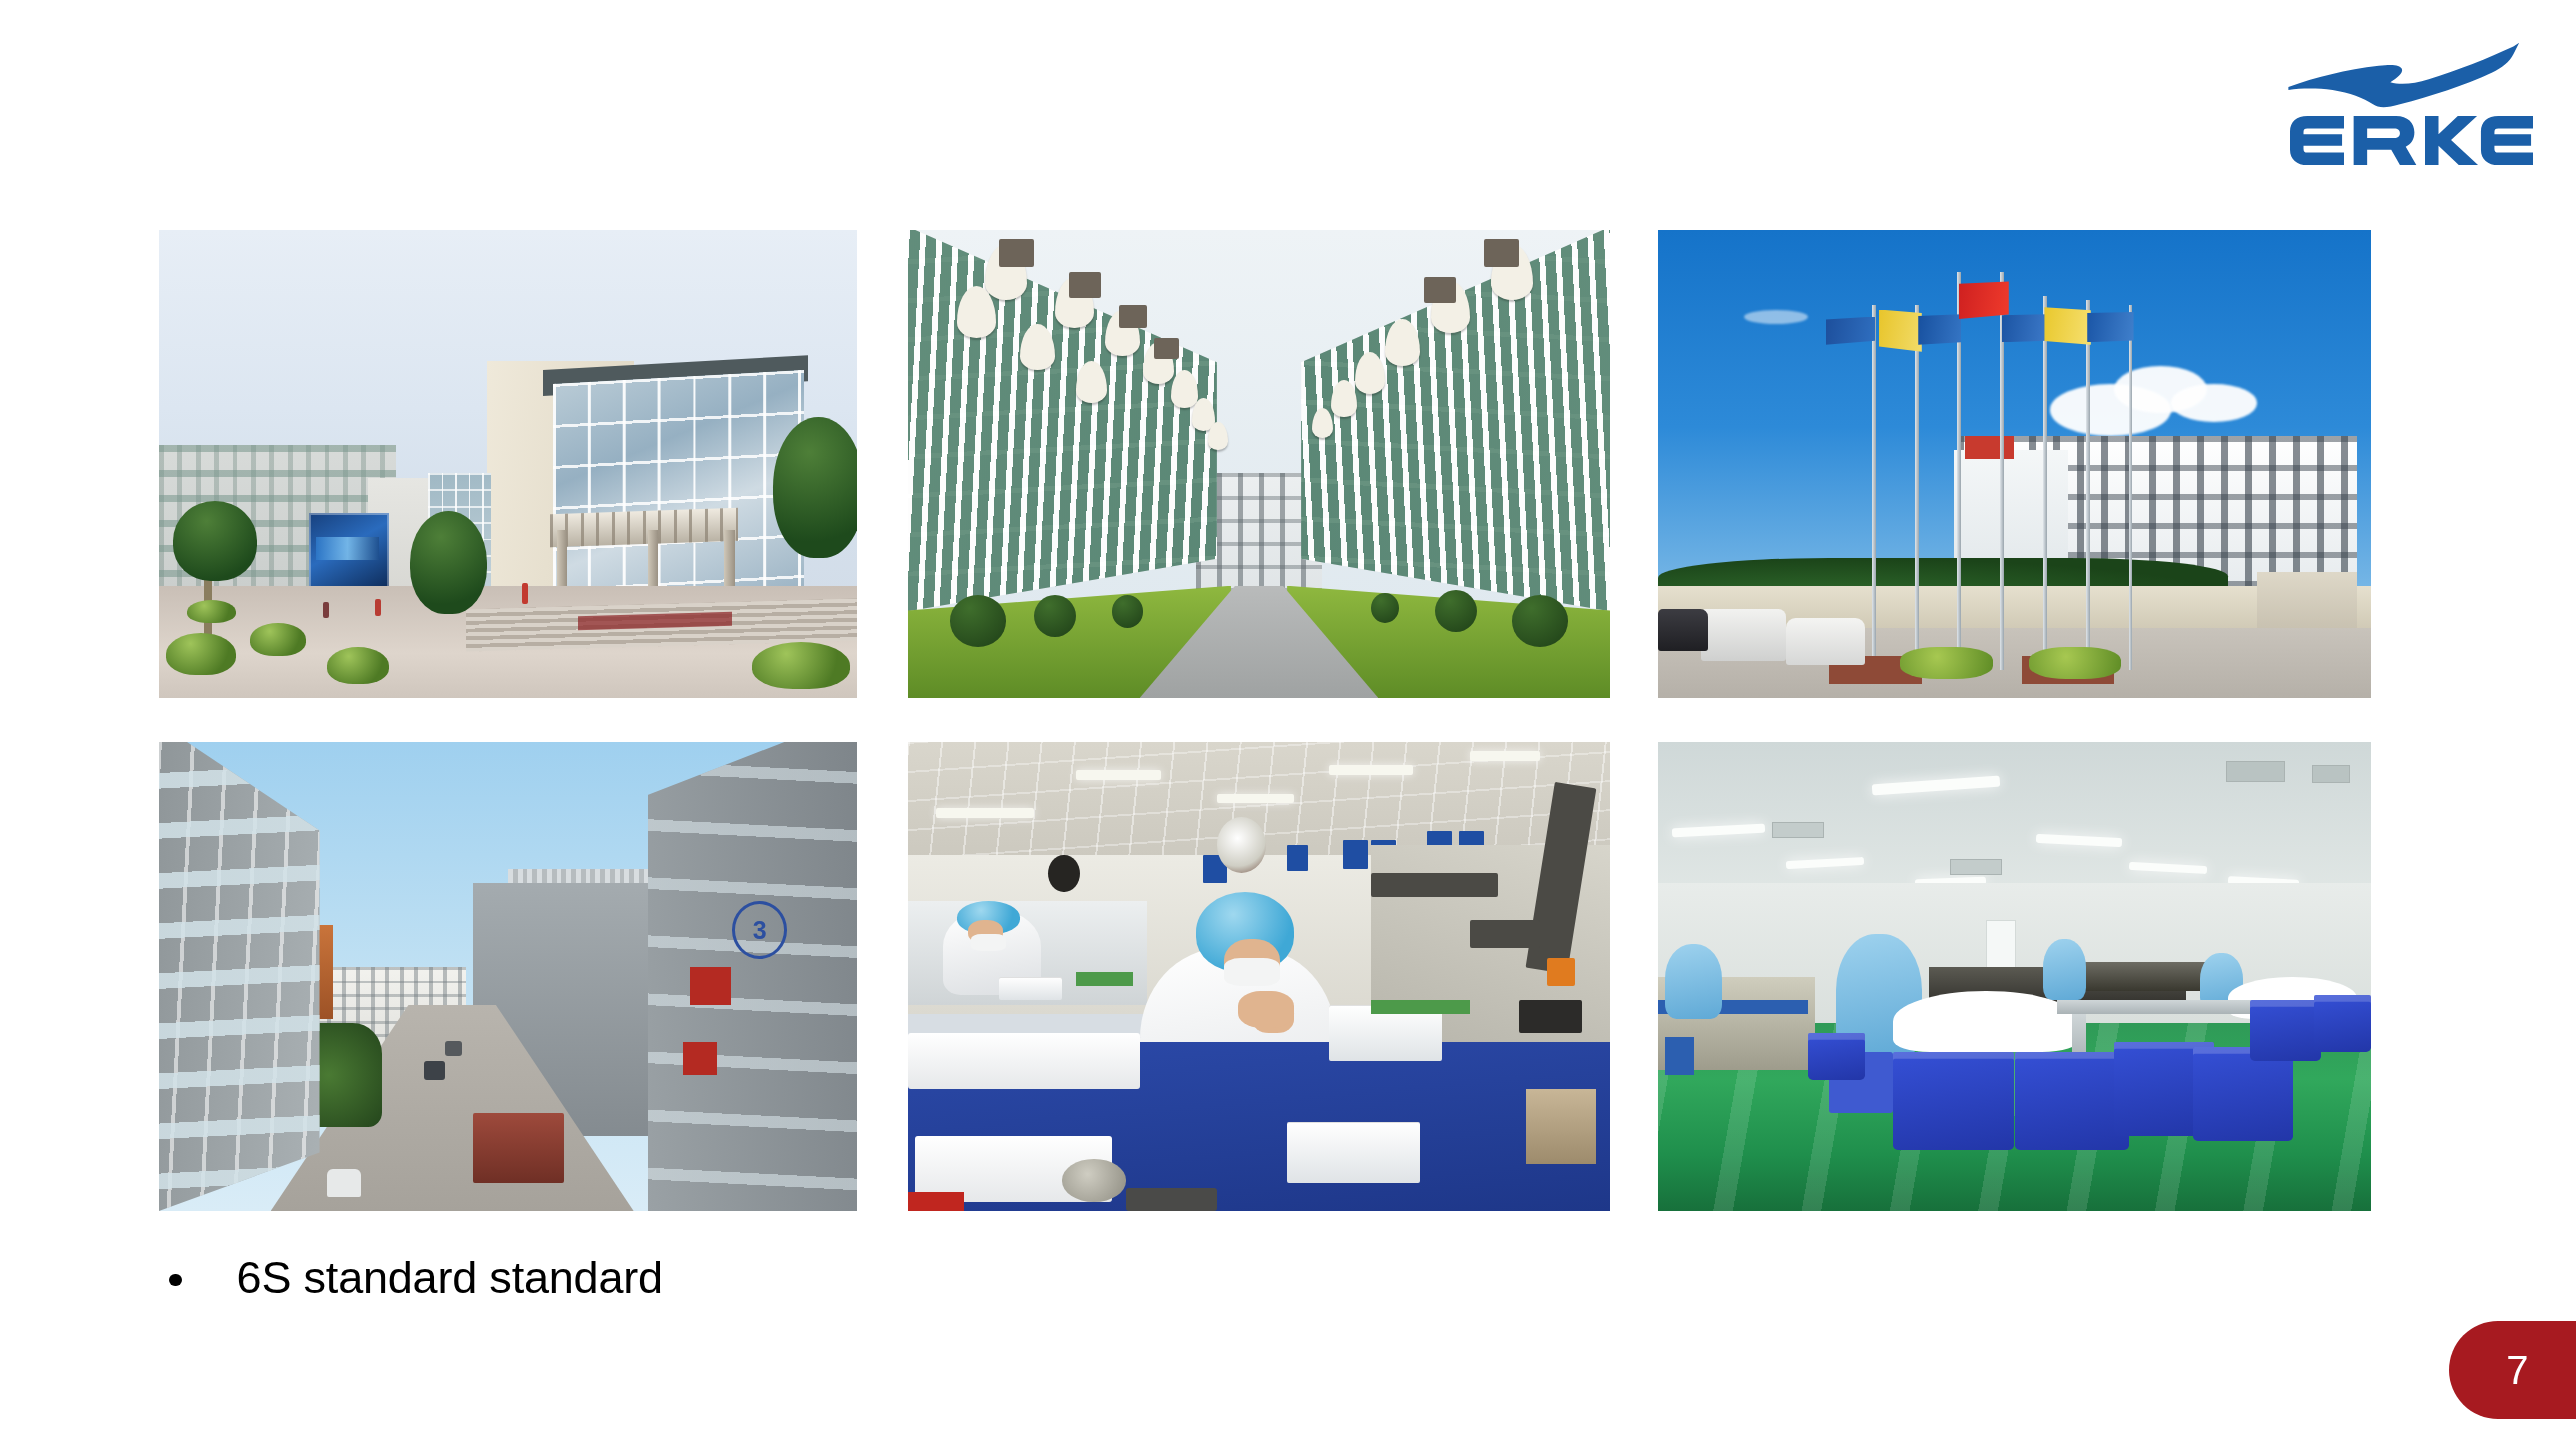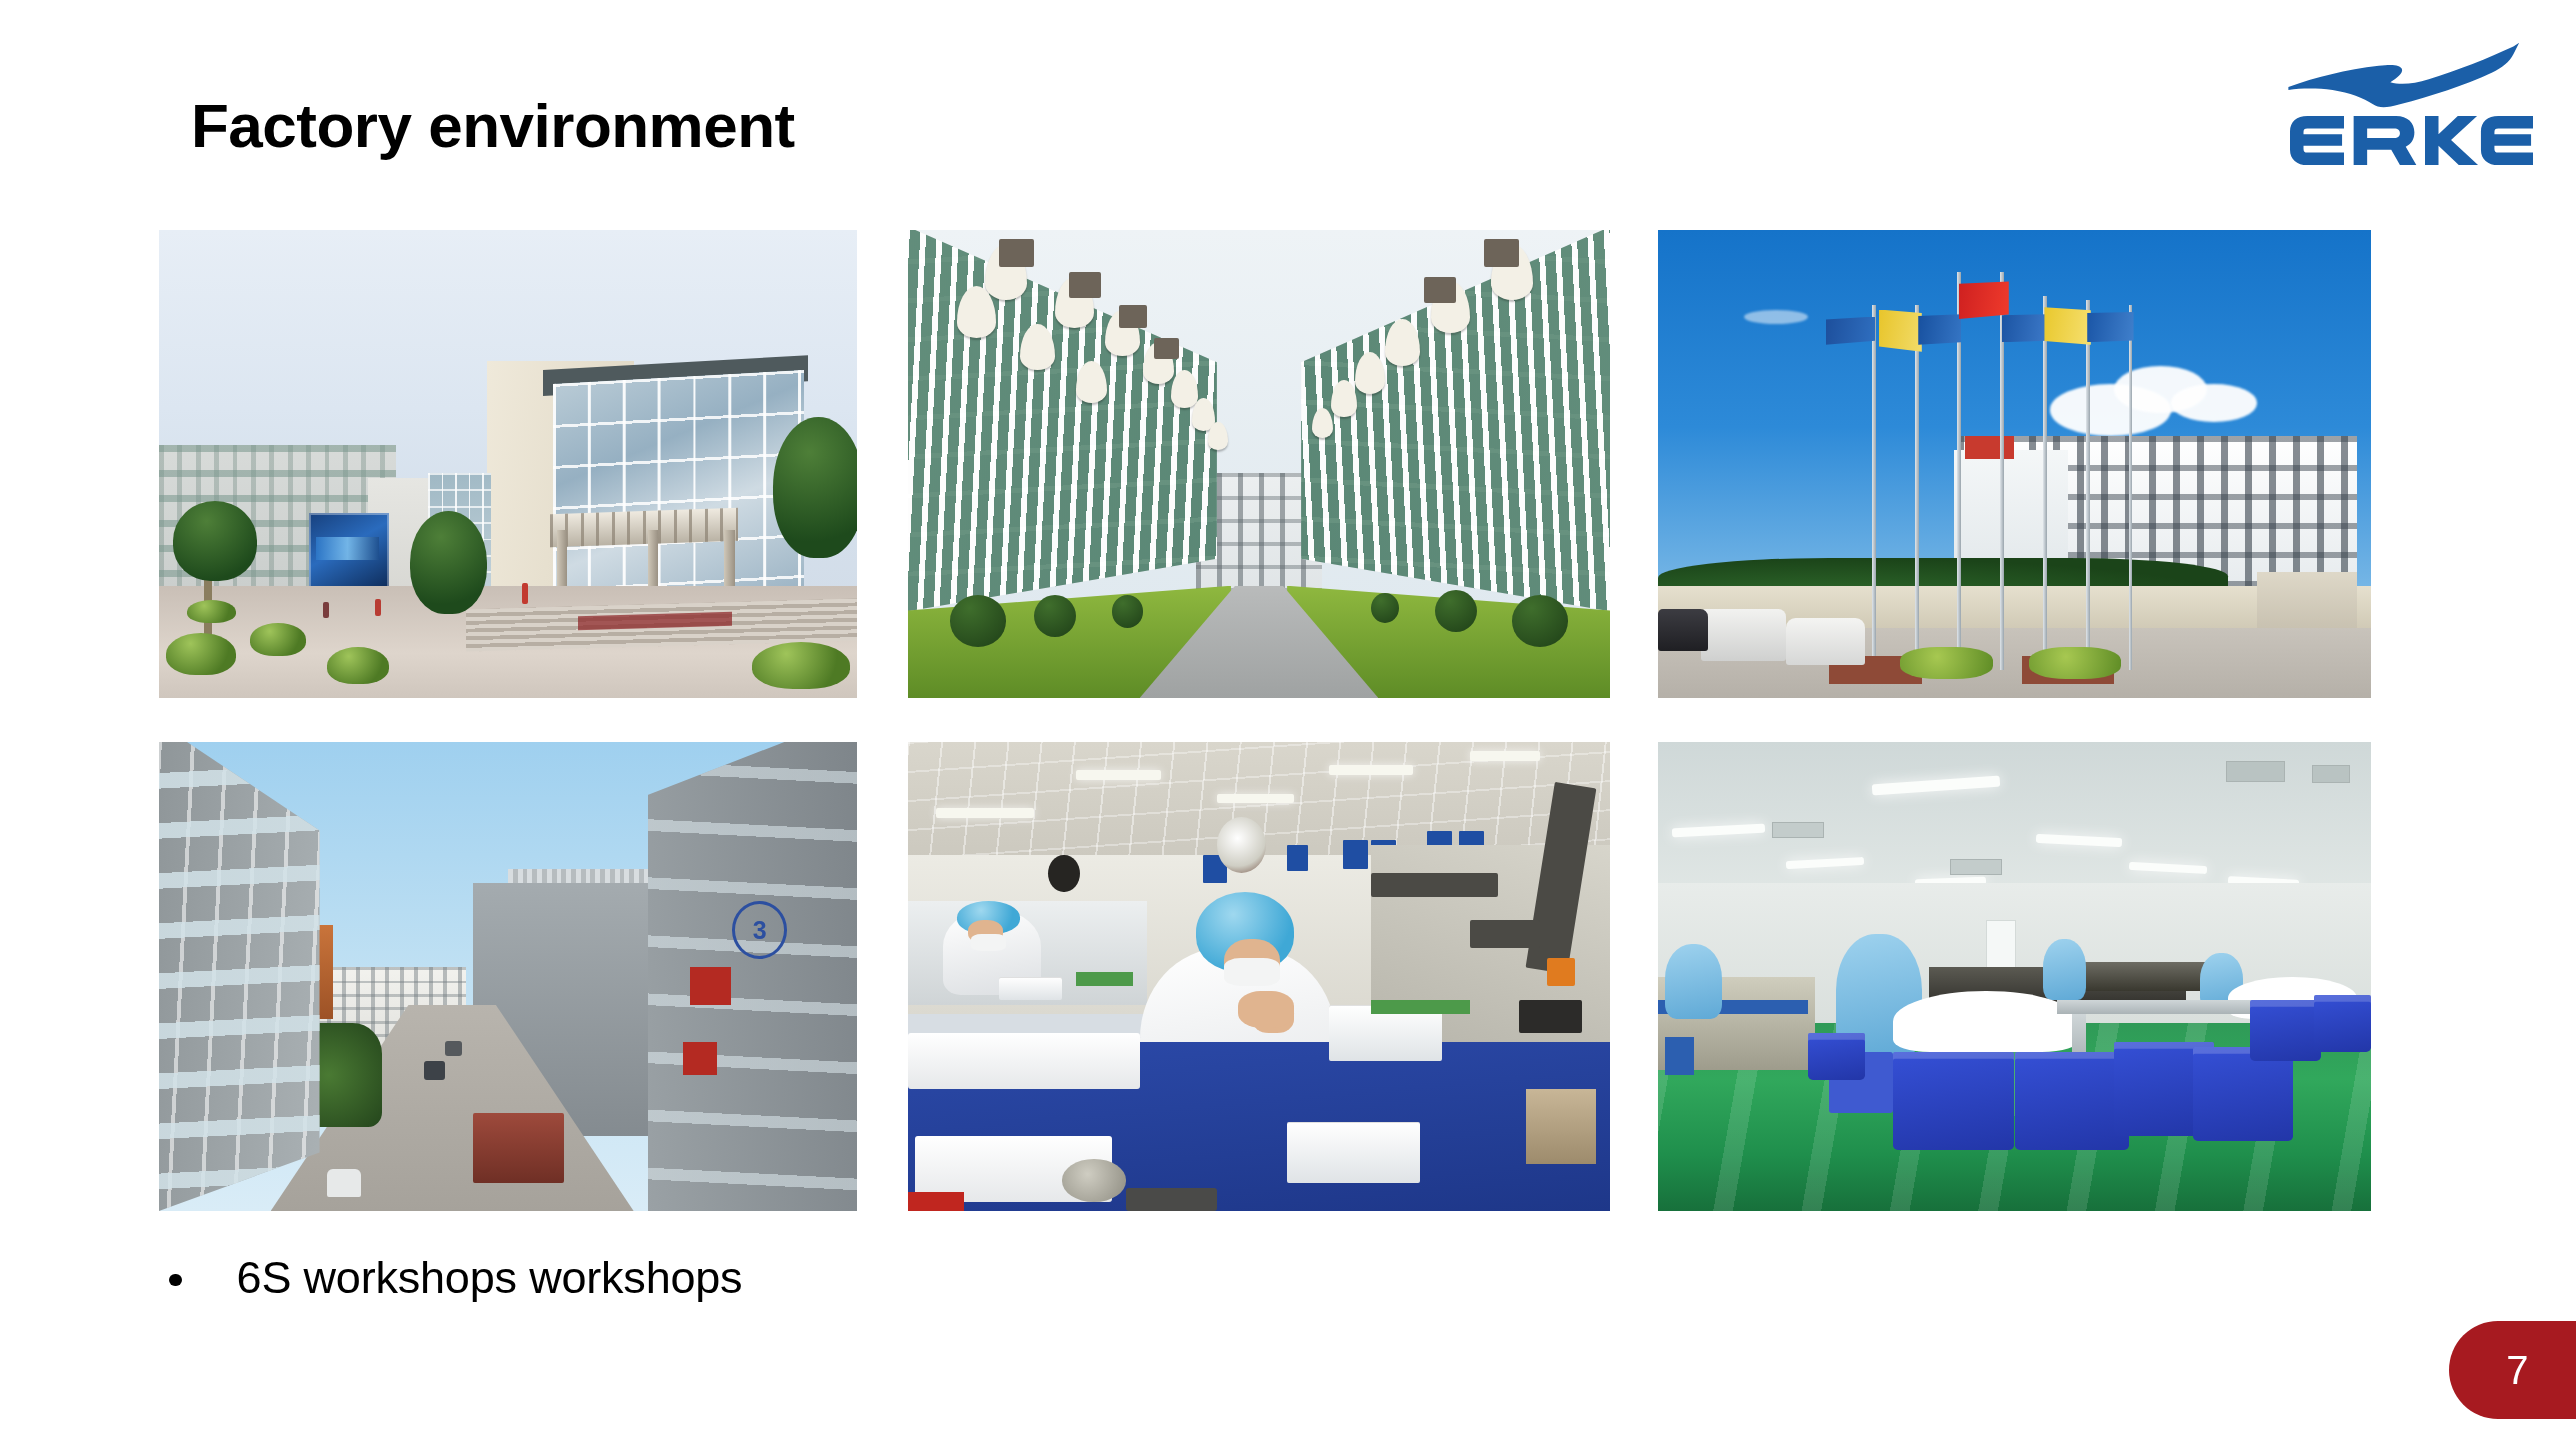--- a/index.html
+++ b/index.html
@@ -274,21 +274,20 @@
     justify-content: center;
     padding-left: 9.7px;
     box-sizing: border-box;
   }
 </style>
 </head>
 <body>
 
 <div class="slide">
 
-  <div class="slide-title">Factory environment</div>
 
   <div class="logo">
     <svg class="logo-swoosh" viewBox="0 0 258 78">
       <path d="M2 52 C 30 42, 62 34, 96 30 C 110 28, 118 29, 120 33 C 122 38, 114 43, 108 47 C 118 50, 132 49, 148 44 C 178 35, 210 22, 236 10 L 242 6 L 236 18 C 232 26, 224 32, 214 37 C 186 50, 150 62, 118 70 C 104 74, 96 74, 90 70 C 80 63, 66 58, 48 55 C 32 53, 16 53, 2 55 Z" fill="#1b5fa8"></path>
     </svg>
     <svg class="logo-word" viewBox="0 0 256 56">
       <g fill="#1b5fa8">
         <path d="M2 18 C2 8 9 2 20 2 L58 2 L58 15 L20 15 C17 15 16 16 16 19 L16 21 L56 21 L56 33 L16 33 L16 36 C16 39 17 40 20 40 L58 40 L58 53 L20 53 C9 53 2 47 2 37 Z"></path>
         <path d="M68 2 L112 2 C124 2 131 9 131 19 C131 26 128 31 122 34 L133 53 L116 53 L107 37 L82 37 L82 53 L68 53 Z M82 15 L82 25 L110 25 C114 25 116 23 116 20 C116 17 114 15 110 15 Z"></path>
         <path d="M142 2 L156 2 L156 21 L176 2 L196 2 L169 27 L197 53 L177 53 L156 33 L156 53 L142 53 Z"></path>
@@ -536,19 +535,19 @@
         <div class="lay p6-bin" style="left:75%;top:65%;width:14%;height:20%"></div>
         <div class="lay p6-bin" style="left:21%;top:62%;width:8%;height:10%"></div>
         <div class="lay p6-bin" style="left:83%;top:55%;width:10%;height:13%"></div>
         <div class="lay p6-bin" style="left:92%;top:54%;width:8%;height:12%"></div>
       </div>
     </div>
   </div>
 
   <div class="bullet-row">
     <span class="bullet-dot"></span>
-    <span class="bullet-text">6S workshops workshops</span>
+    <span class="bullet-text">6S standard standard</span>
   </div>
 
   <div class="page-badge">7</div>
 
 </div>
 
 
 </body></html>

